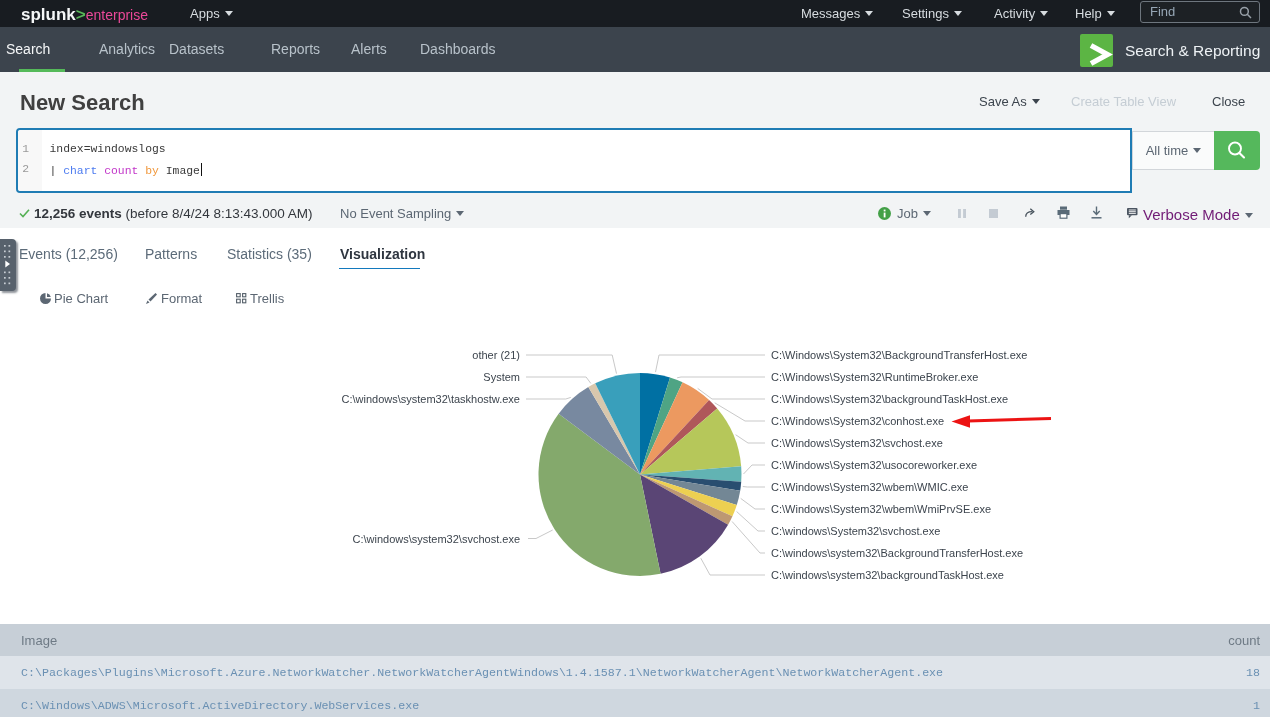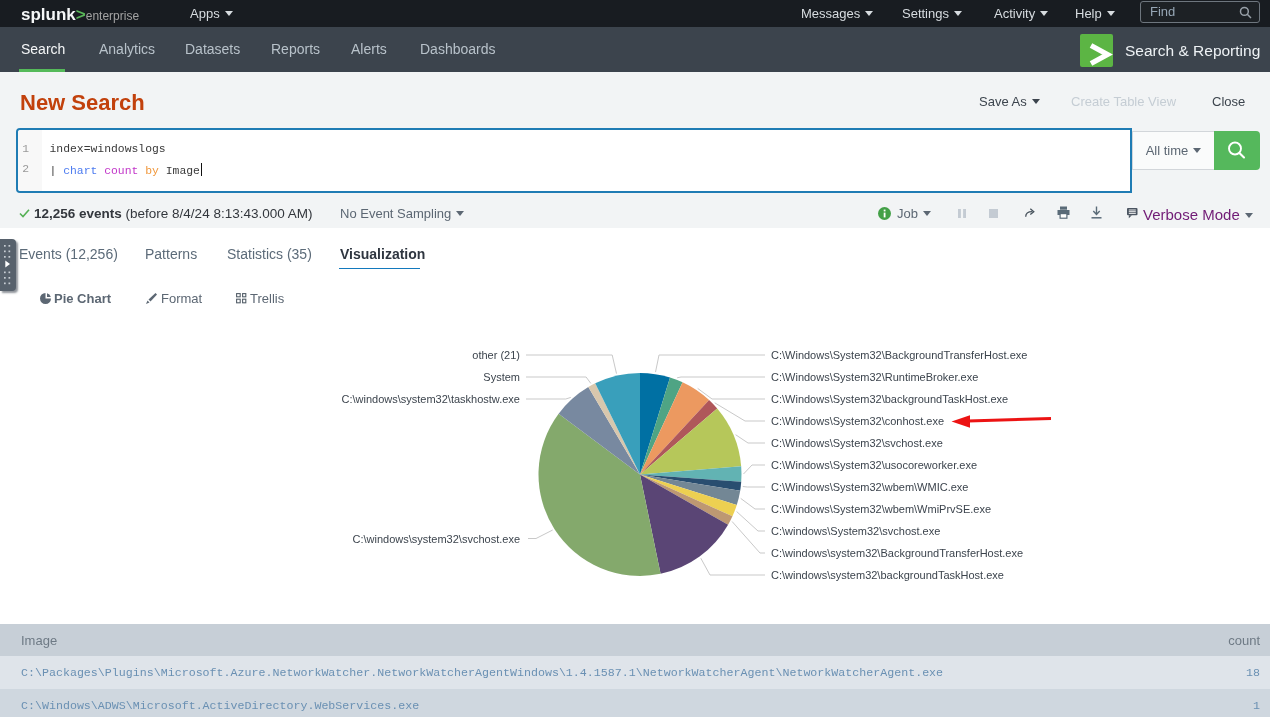--- a/index.html
+++ b/index.html
@@ -2,36 +2,36 @@
 <html><head><meta charset="utf-8">
 <style>
 *{margin:0;padding:0;box-sizing:border-box;}
 html,body{width:1270px;height:717px;overflow:hidden;background:#fff;font-family:"Liberation Sans",sans-serif;}
 body{position:relative;}
 
 .topbar{position:absolute;left:0;top:0;width:1270px;height:27px;background:#181c21;color:#d7dce0;font-size:13px;}
 .logo{position:absolute;left:21px;top:5px;font-size:16px;letter-spacing:0;}
 .logo b{color:#f5f7f8;font-weight:bold;font-size:17px;}
 .logo .gr{color:#58b658;font-weight:bold;font-size:17px;}
-.logo .en{color:#a3a3a3;font-weight:normal;font-size:12px;}
+.logo .en{color:#ec4899;font-weight:normal;font-size:14px;}
 .tlink{position:absolute;top:6px;color:#d7dce0;font-size:13px;white-space:nowrap;}
 .car{display:inline-block;width:0;height:0;border-left:4px solid transparent;border-right:4px solid transparent;border-top:5px solid #d7dce0;margin-left:5px;vertical-align:2px;}
 .findbox{position:absolute;left:1140px;top:1px;width:120px;height:22px;border:1px solid #6e767e;border-radius:3px;background:#1d2125;color:#96a6b5;font-size:13px;line-height:20px;padding-left:9px;}
 .findmag{position:absolute;right:7px;top:4px;}
 
 .appbar{position:absolute;left:0;top:27px;width:1270px;height:45px;background:#3c444d;}
 .atab{position:absolute;top:14px;font-size:14px;color:#b8c2ca;white-space:nowrap;}
 .atab.on{color:#f5f7f8;}
 .aund{position:absolute;left:19px;top:42px;width:46px;height:3px;background:#55ba5a;}
 .appicon{position:absolute;left:1080px;top:7px;width:33px;height:33px;background:#5cb544;border-radius:2px;}
 .appicon svg{position:absolute;left:4px;top:4px;}
 .appname{position:absolute;left:1125px;top:15px;font-size:15.5px;color:#eef2f5;}
 
 .hdrsec{position:absolute;left:0;top:72px;width:1270px;height:156px;background:#f2f4f5;}
-.h1{position:absolute;left:20px;top:18px;font-size:22px;font-weight:bold;color:#c2410c;letter-spacing:0px;}
+.h1{position:absolute;left:20px;top:18px;font-size:22px;font-weight:bold;color:#404040;letter-spacing:0px;}
 .hlink{position:absolute;top:22px;font-size:13px;color:#3c444d;white-space:nowrap;}
 .hlink .car{border-top-color:#3c444d;}
 .hlink.dis{color:#c5cdd4;}
 
 .sbar{position:absolute;left:16px;top:128px;width:1116px;height:65px;background:#fff;border:2px solid #1f7cb4;border-radius:4px 0 0 4px;}
 .sgutter{position:absolute;left:0;top:0;width:24px;height:61px;background:#f8f8f8;border-radius:3px 0 0 3px;}
 .lnum{position:absolute;right:13px;color:#9a9a9a;font-family:"Liberation Mono",monospace;font-size:11.4px;}
 .scode{position:absolute;left:31.5px;font-family:"Liberation Mono",monospace;font-size:11.4px;color:#3a3a3a;white-space:pre;}
 .kblue{color:#4c7bf0;}.kpink{color:#c236c9;}.korange{color:#f0973b;}
 .cursor{display:inline-block;width:1.5px;height:13px;background:#111;vertical-align:-2px;margin-left:1px;}
@@ -74,23 +74,23 @@
   <div class="tlink" style="left:1075px;">Help<span class="car"></span></div>
   <div class="findbox">Find
     <svg class="findmag" width="13" height="13" viewBox="0 0 13 13">
         <circle cx="5.4" cy="5.4" r="3.9" fill="none" stroke="#98a0a8" stroke-width="1.5"></circle>
         <line x1="8.3" y1="8.3" x2="12" y2="12" stroke="#98a0a8" stroke-width="1.5"></line>
       </svg>
   </div>
 </div>
 
 <div class="appbar">
-  <div class="atab on" style="left:21px;">Search</div>
+  <div class="atab on" style="left:6px;">Search</div>
   <div class="atab" style="left:99px;">Analytics</div>
-  <div class="atab" style="left:185px;text-align:center;">Datasets</div>
+  <div class="atab" style="left:169px;text-align:center;">Datasets</div>
   <div class="atab" style="left:271px;">Reports</div>
   <div class="atab" style="left:351px;">Alerts</div>
   <div class="atab" style="left:420px;">Dashboards</div>
   <div class="aund"></div>
   <div class="appicon">
       <svg width="33" height="33" viewBox="0 0 33 33">
         <path d="M7 7.5 L23.5 16.5 L7 25.5" fill="none" stroke="#fff" stroke-width="5.2"></path>
       </svg>
     </div>
   <div class="appname">Search &amp; Reporting</div>
@@ -183,21 +183,21 @@
     </g>
     <path d="M5.3 21.5 L10 25 L5.3 28.5 Z" fill="#fff"></path>
   </svg>
 </div>
 
 <div class="viztb">
   <svg class="evico" style="left:40px;top:24px;" width="11" height="11" viewBox="0 0 11 11">
       <path d="M5.5 0 A5.5 5.5 0 1 0 11 5.5 L5.5 5.5 Z" fill="#5c6773"></path>
       <path d="M7 0.2 A5.5 5.5 0 0 1 10.8 4 L7 4 Z" fill="#5c6773"></path>
     </svg>
-  <div class="vbtn" style="left:54px;font-weight:bold;">Pie Chart</div>
+  <div class="vbtn" style="left:54px;">Pie Chart</div>
   <svg class="evico" style="left:146px;top:24px;" width="11" height="11" viewBox="0 0 11 11">
       <path d="M0 11 L1.5 7.5 L3.5 9.5 Z" fill="#5c6773"></path>
       <path d="M2.5 6.5 L9.5 0 L11 1.5 L4.5 8.5 Z" fill="#5c6773"></path>
     </svg>
   <div class="vbtn" style="left:161px;">Format</div>
   <svg class="evico" style="left:236px;top:24px;" width="11" height="11" viewBox="0 0 11 11">
       <g fill="none" stroke="#55606a" stroke-width="1.1">
         <rect x="0.6" y="0.6" width="3.6" height="3.2"></rect>
         <rect x="6.6" y="0.6" width="3.2" height="3.2"></rect>
         <rect x="0.6" y="6.2" width="3.6" height="3.6"></rect>

